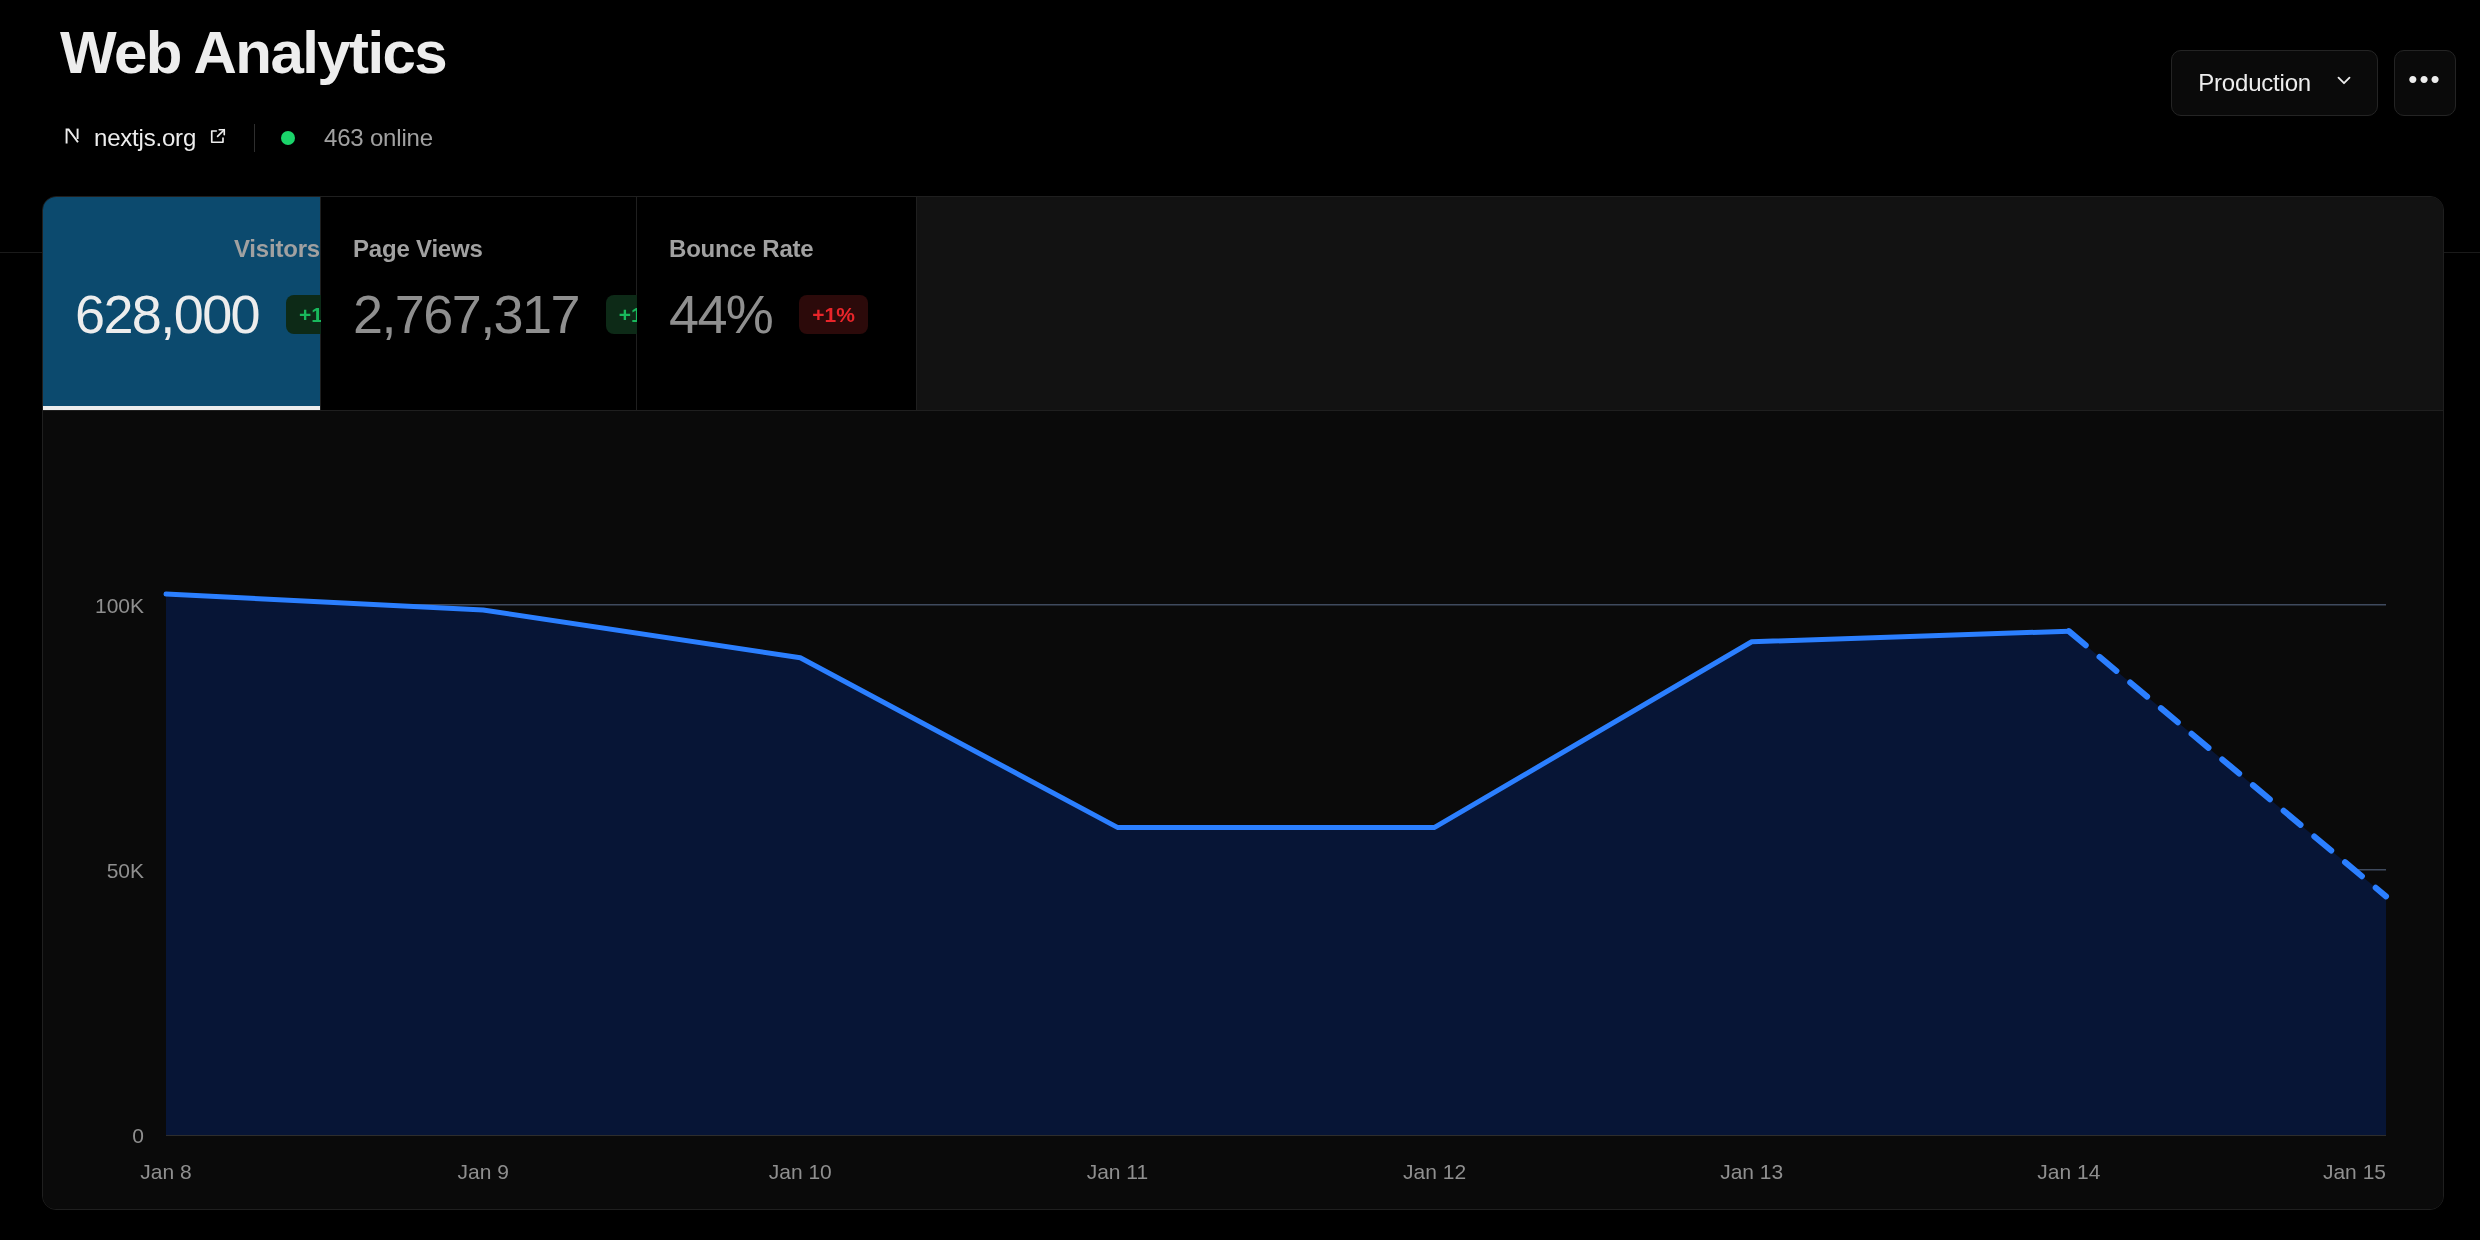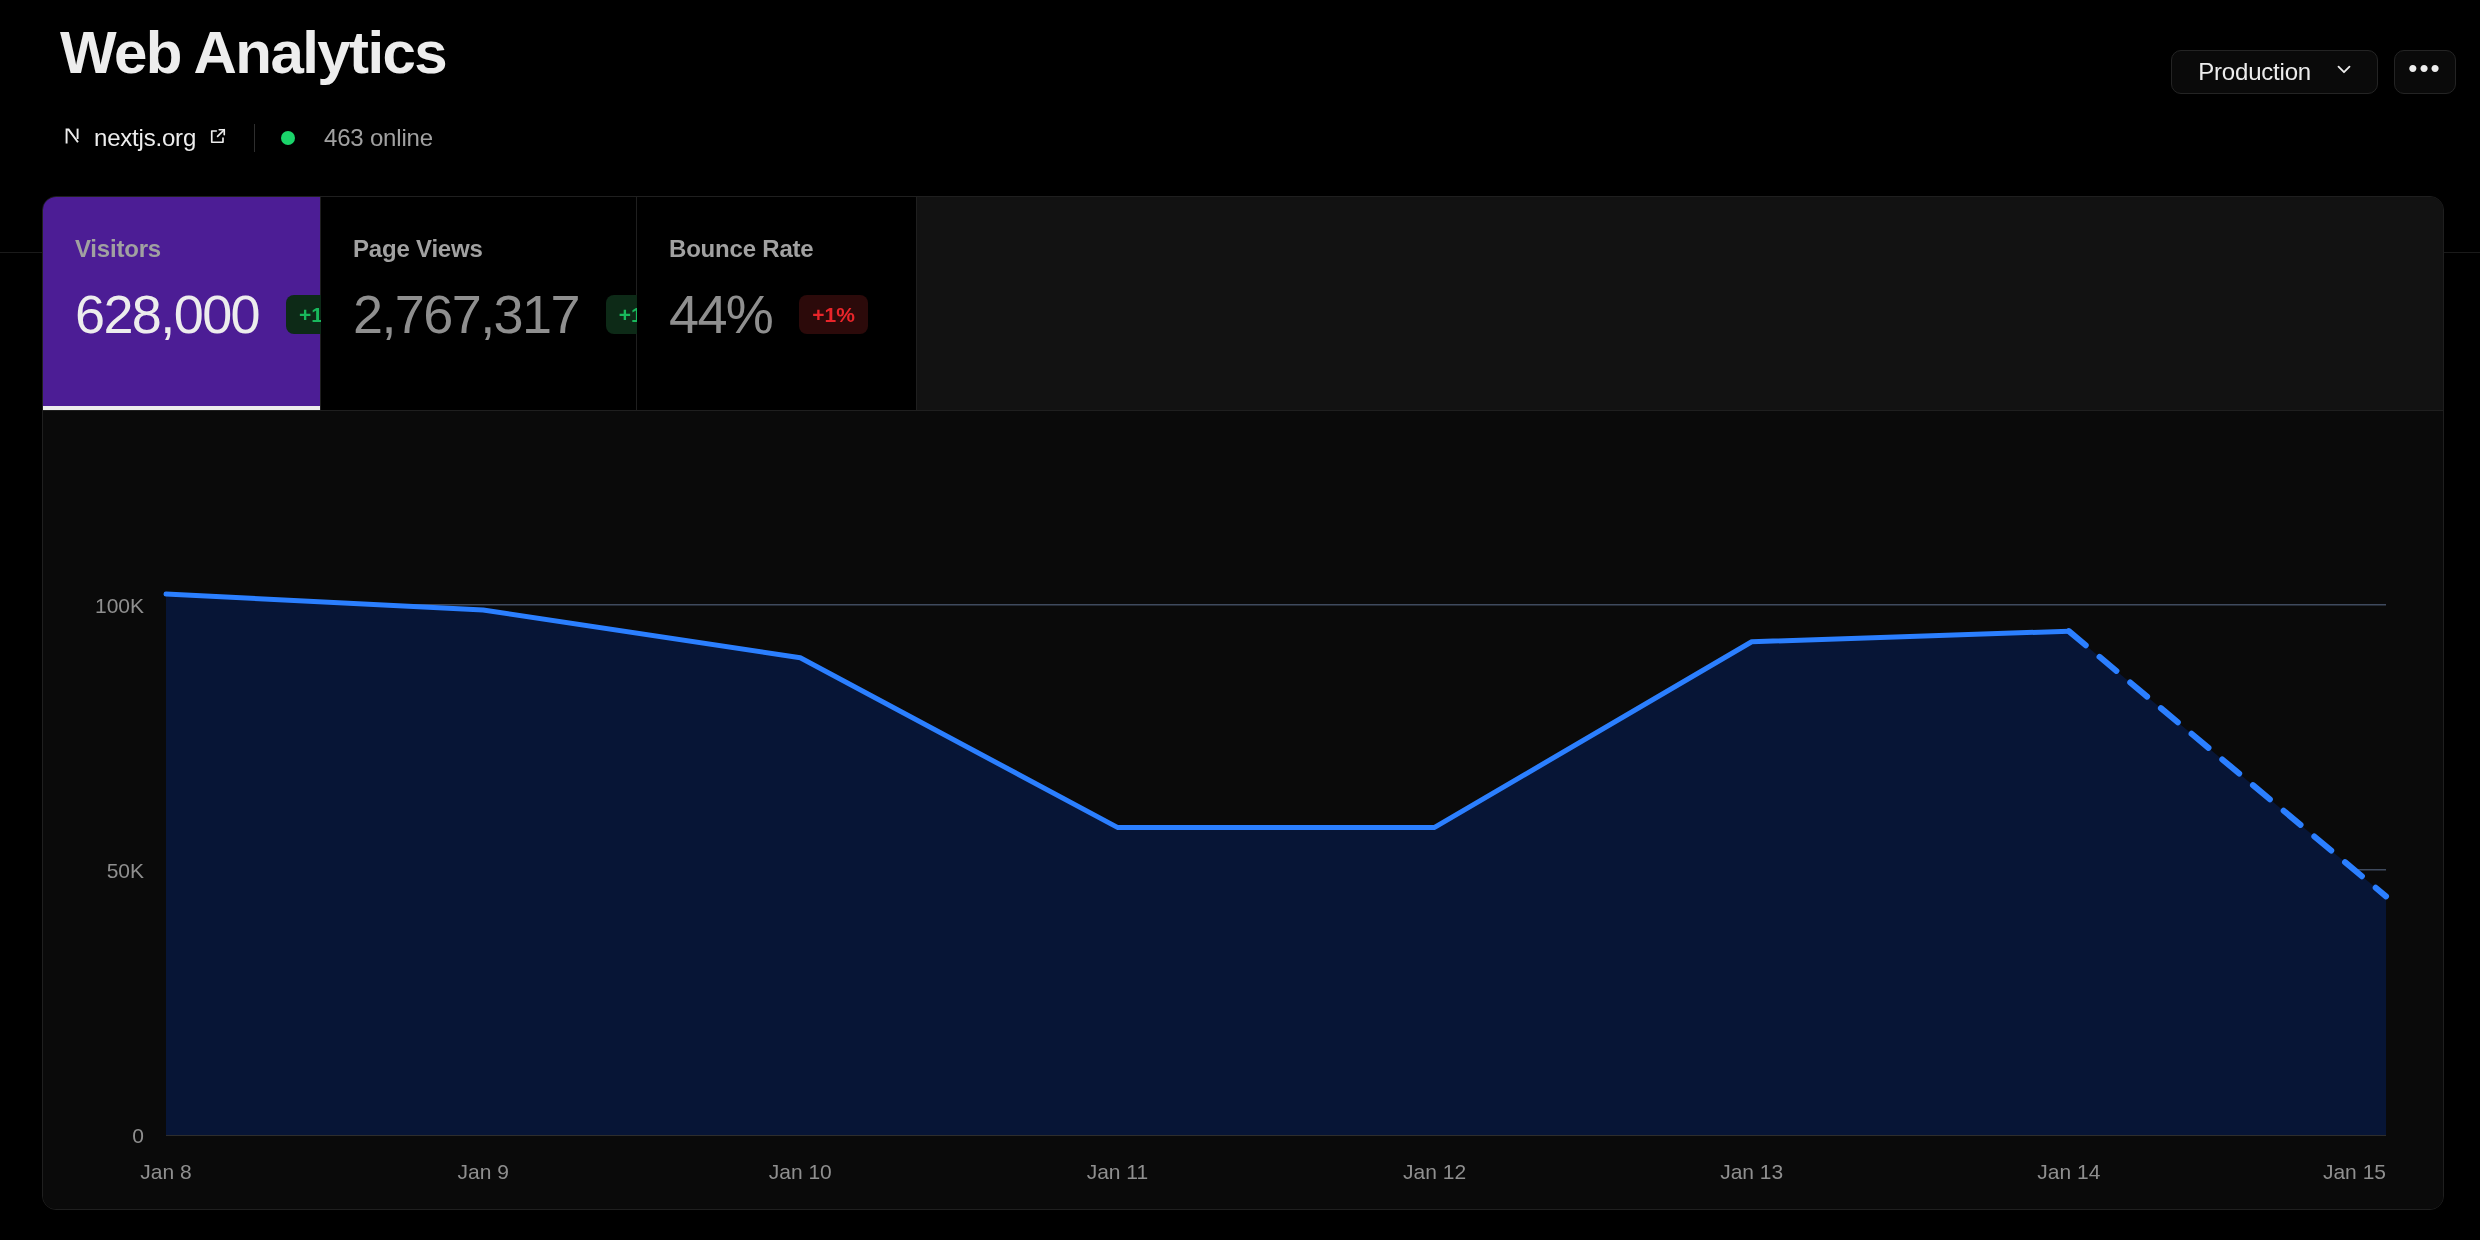--- a/index.html
+++ b/index.html
@@ -71,21 +71,21 @@
     position: absolute;
     right: 42px; top: 50px;
     display: flex;
     align-items: center;
     gap: 16px;
   }
   .ctl {
     background: #0a0a0a;
     border: 1px solid #242424;
     border-radius: 10px;
-    height: 44px;
+    height: 66px;
     display: flex;
     align-items: center;
     color: #ededed;
     font-size: 24px;
     letter-spacing: -0.2px;
     cursor: pointer;
     user-select: none;
   }
   .ctl-env { padding: 0 22px 0 26px; gap: 22px; }
   .ctl-date { padding: 0; }
@@ -137,21 +137,21 @@
   .kpi {
     position: relative;
     padding: 38px 0 0 32px;
     border-right: 1px solid #1f1f1f;
     background: #000000;
     cursor: pointer;
   }
   .kpi-visitors  { width: 278px; }
   .kpi-pageviews { width: 316px; }
   .kpi-bounce    { width: 280px; }
-  .kpi.active { background: #4c1d95; }
+  .kpi.active { background: #0c4a6e; text-align: right; }
   .kpi.active::after {
     content: "";
     position: absolute;
     left: 0; right: 0; bottom: 0;
     height: 4px;
     background: #ededed;
   }
   .kpi-label {
     font-size: 24px;
     font-weight: 700;

